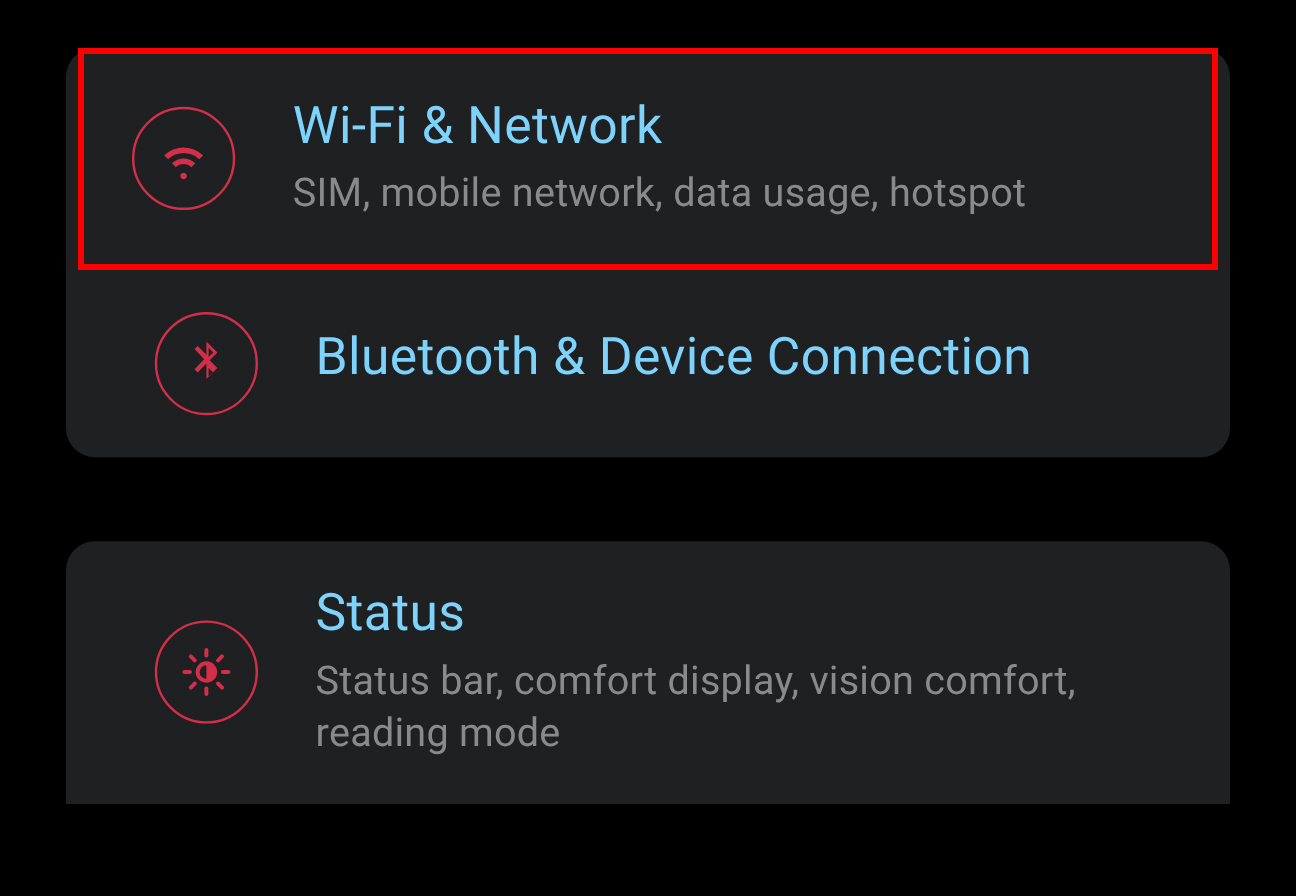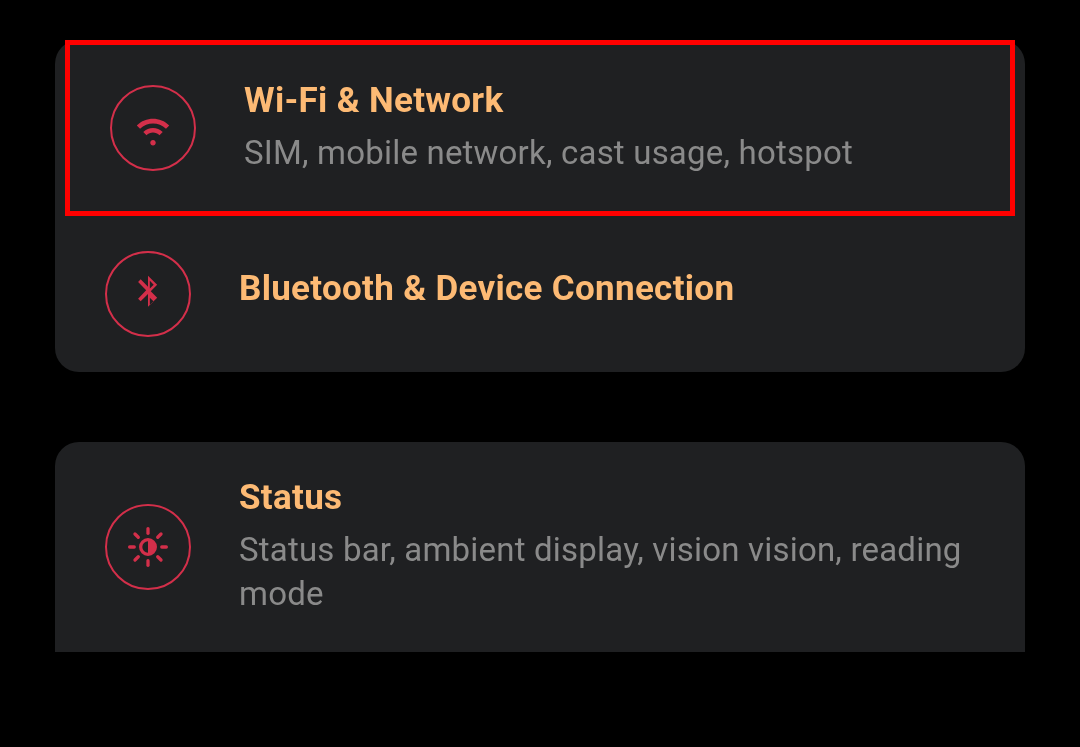--- a/index.html
+++ b/index.html
@@ -27,20 +27,21 @@
       padding: 35px 40px;
       cursor: pointer;
     }
     .settings-item.highlighted {
       border: 5px solid #ff0000;
       margin: 10px 10px 0 10px;
     }
     .settings-item:not(.highlighted) {
       padding-left: 50px;
       padding-right: 50px;
+      margin-left: 24px;
     }
     .icon-circle {
       width: 86px;
       height: 86px;
       border: 2.5px solid #d32f4a;
       border-radius: 50%;
       display: flex;
       align-items: center;
       justify-content: center;
       flex-shrink: 0;
@@ -51,23 +52,23 @@
       height: 44px;
       fill: #d32f4a;
       stroke: #d32f4a;
     }
     .item-text {
       display: flex;
       flex-direction: column;
       justify-content: center;
     }
     .item-title {
-      color: #fdba74;
-      font-size: 35px;
-      font-weight: 700;
+      color: #7dd3fc;
+      font-size: 43px;
+      font-weight: 400;
       margin-bottom: 10px;
       letter-spacing: 0.3px;
     }
     .item-subtitle {
       color: #8a8a8a;
       font-size: 33px;
       font-weight: 400;
       line-height: 1.35;
       letter-spacing: 0.2px;
     }
@@ -82,21 +83,21 @@
 
 <div class="settings-card">
   <div class="settings-item highlighted">
     <div class="icon-circle">
       <svg viewBox="0 0 24 24">
         <path d="M12 18.5c-.83 0-1.5.67-1.5 1.5s.67 1.5 1.5 1.5 1.5-.67 1.5-1.5-.67-1.5-1.5-1.5zm-5.3-4.3c2.93-2.93 7.67-2.93 10.6 0l-1.77 1.77c-1.95-1.95-5.12-1.95-7.07 0L6.7 14.2zm-3.53-3.53c4.88-4.88 12.8-4.88 17.68 0l-1.77 1.77c-3.9-3.9-10.24-3.9-14.14 0l-1.77-1.77z" stroke="none"></path>
       </svg>
     </div>
     <div class="item-text">
       <div class="item-title">Wi-Fi &amp; Network</div>
-      <div class="item-subtitle">SIM, mobile network, cast usage, hotspot</div>
+      <div class="item-subtitle">SIM, mobile network, data usage, hotspot</div>
     </div>
   </div>
 
   <div class="settings-item">
     <div class="icon-circle">
       <svg viewBox="0 0 24 24">
         <path d="M12 2l5 5-3.5 3.5L17 14l-5 5v-7l-4 4-1.4-1.4L11 10l-4.4-4.6L8 4l4 4V2zm1 2.8V9l2.1-2.1L13 4.8zm0 9.2v4.2l2.1-2.1L13 14z" stroke="none"></path>
       </svg>
     </div>
     <div class="item-text">
@@ -118,16 +119,16 @@
           <line x1="19.5" y1="12" x2="22" y2="12"></line>
           <line x1="4.9" y1="4.9" x2="6.7" y2="6.7"></line>
           <line x1="17.3" y1="17.3" x2="19.1" y2="19.1"></line>
           <line x1="4.9" y1="19.1" x2="6.7" y2="17.3"></line>
           <line x1="17.3" y1="6.7" x2="19.1" y2="4.9"></line>
         </g>
       </svg>
     </div>
     <div class="item-text">
       <div class="item-title">Status</div>
-      <div class="item-subtitle">Status bar, ambient display, vision vision, reading mode</div>
+      <div class="item-subtitle">Status bar, comfort display, vision comfort, reading mode</div>
     </div>
   </div>
 </div>
 
 </body></html>

